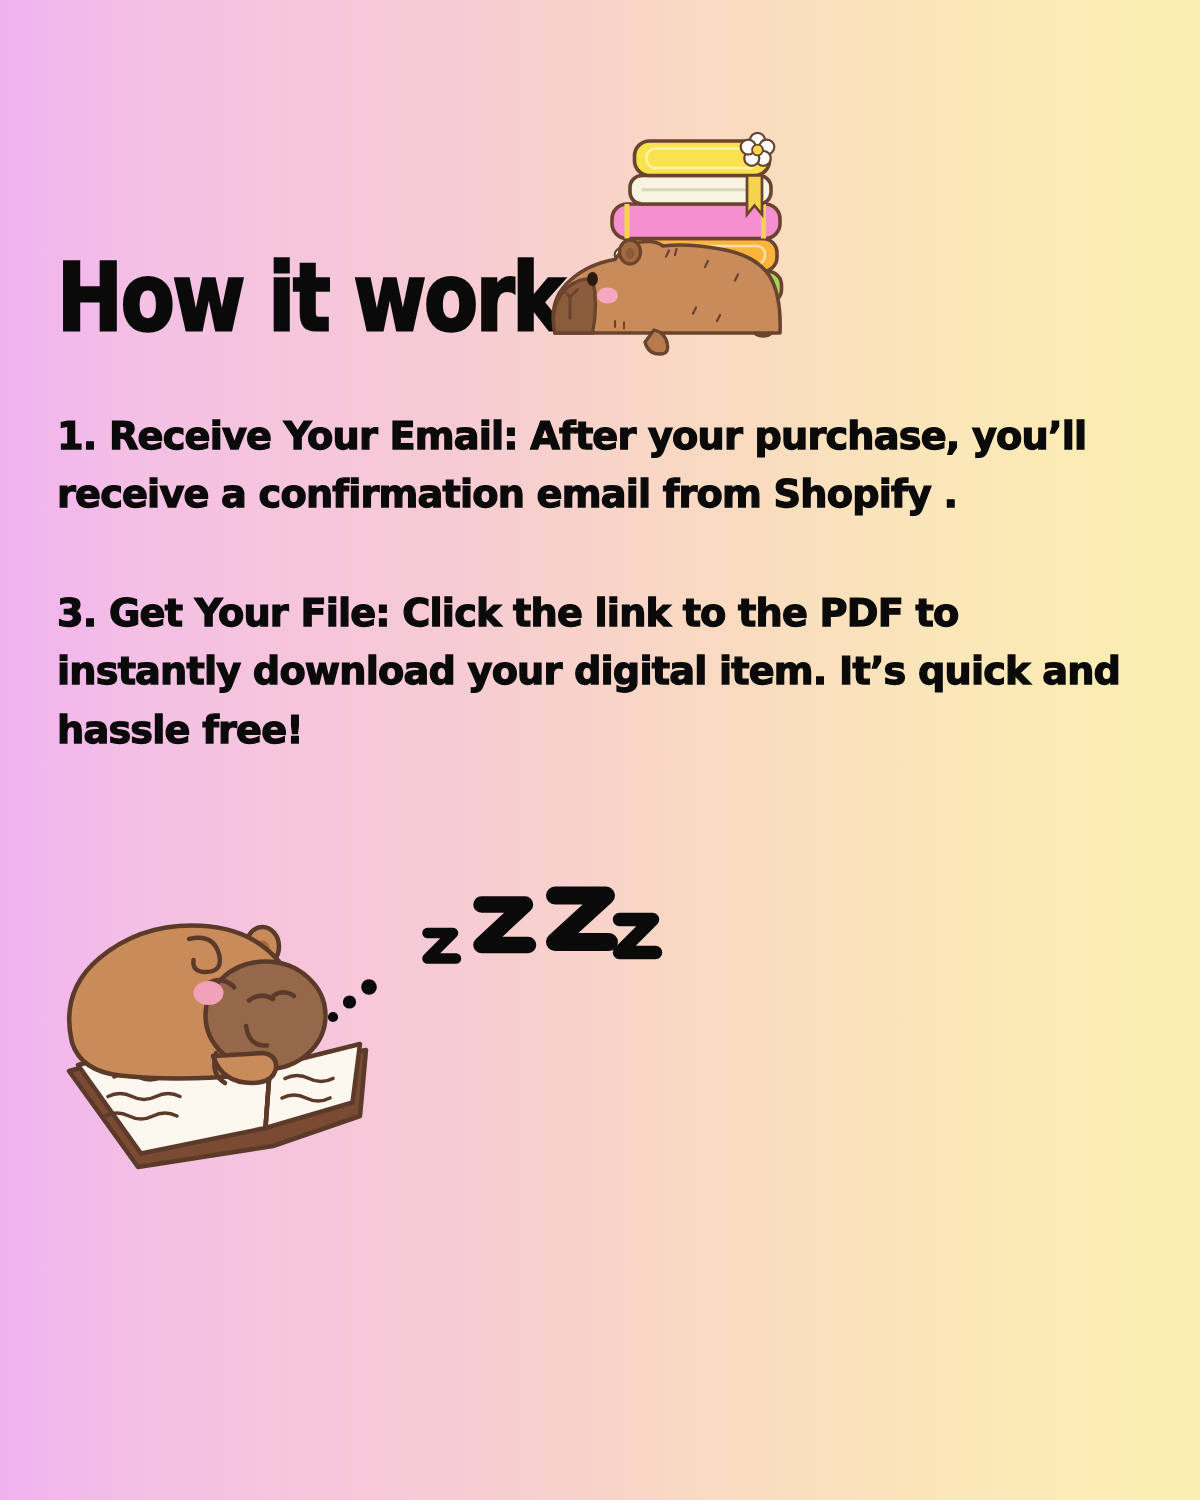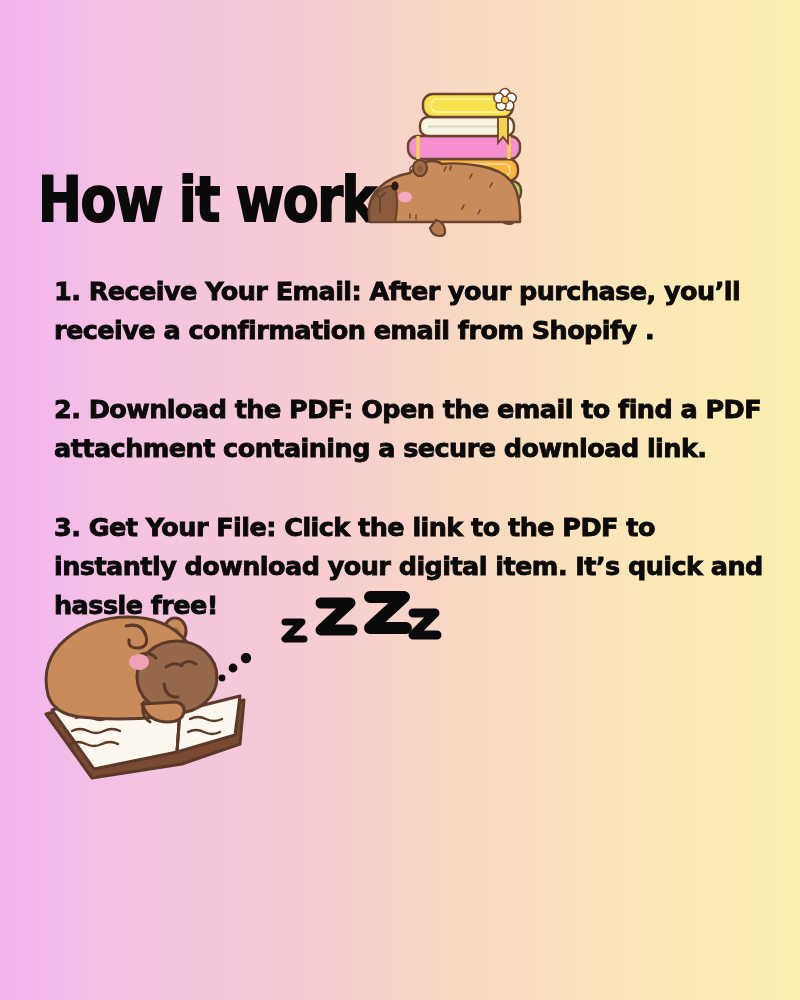--- a/index.html
+++ b/index.html
@@ -47,21 +47,21 @@
     top:8px;
     white-space:nowrap;
     transform:scaleY(1.18) scaleX(0.99);
     transform-origin:left top;
     -webkit-text-stroke:1.6px #0a0a0a;
   }
 
   
   .steps {
     position:absolute;
-    left:54px;
+    left:38px;
     top:272px;
     width:726px;
   }
 
   .step {
     font-family:"DejaVu Sans", sans-serif;
     font-weight:bold;
     font-size:25.5px;
     line-height:39px;
     color:#0a0a0a;
@@ -186,21 +186,20 @@
         <ellipse cx="47" cy="139" rx="7" ry="5.4" fill="#f7a8c0"></ellipse>
 
         <path d="M86 113 l2 -4 M92 112 l1 -4 M112 120 l2 -4 M132 129 l2 -4 M104 151 l2 -4 M120 156 l2 -4" stroke="#6b4430" stroke-width="1.5" stroke-linecap="round" fill="none"></path>
         <path d="M52 160 l0 -4 M58 161 l0 -4" stroke="#6b4430" stroke-width="1.4" stroke-linecap="round"></path>
       </g>
     </svg>
   </div>
 
   <div class="steps">
     <p class="step">1. Receive Your Email: After your purchase, you’ll receive a confirmation email from Shopify .</p>
-    <p class="step">2. Download the PDF: Open the email to find a PDF attachment containing a secure download link.</p>
     <p class="step">3. Get Your File: Click the link to the PDF to instantly download your digital item. It’s quick and hassle free!</p>
   </div>
 
   <div class="capy-sleep">
     <svg viewBox="0 0 400 200" width="400" height="200">
 
       <g>
 
         <path d="M14 122 L78 105 L150 120 L212 108 L208 152 L150 172 L60 186 Z" fill="#7a4a33" stroke="#5c3a29" stroke-width="3" stroke-linejoin="round"></path>
 

